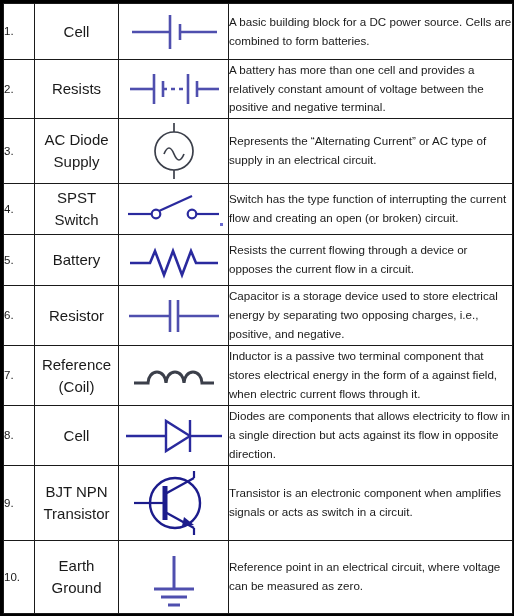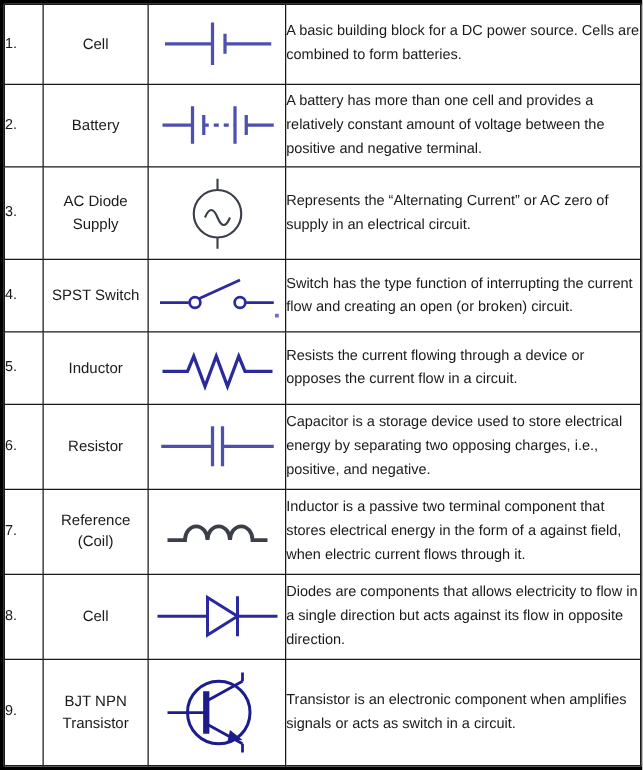--- a/index.html
+++ b/index.html
@@ -45,21 +45,21 @@
   .cell-num {
     text-align: left;
     padding-left: 7px;
     font-size: 11.5px;
     color: #1a1a1a;
     line-height: 1.3;
   }
 
   .cell-name {
     text-align: center;
-    font-size: 12px;
+    font-size: 15px;
     color: #1a1a1a;
     line-height: 1.45;
     padding: 2px 3px;
     margin-left: 24px;
   }
 
   .cell-sym {
     text-align: center;
     padding: 0;
   }
@@ -97,21 +97,21 @@
           <line x1="60" y1="17" x2="60" y2="33"></line>
           <line x1="60" y1="25" x2="97" y2="25"></line>
         </g>
       </svg>
     </td>
     <td class="cell-desc">A basic building block for a DC power source.  Cells are combined to form batteries.</td>
   </tr>
 
   <tr style="height:59px">
     <td class="cell-num">2.</td>
-    <td class="cell-name">Battery</td>
+    <td class="cell-name">Resists</td>
     <td class="cell-sym">
       <svg width="108" height="50" viewBox="0 0 108 50">
         <g stroke="#4f4fae" stroke-width="2.6" fill="none">
           <line x1="10" y1="25" x2="34" y2="25"></line>
           <line x1="34" y1="10" x2="34" y2="40"></line>
           <line x1="43" y1="17" x2="43" y2="33"></line>
           <line x1="43" y1="25" x2="68" y2="25" stroke-dasharray="4 4"></line>
           <line x1="68" y1="10" x2="68" y2="40"></line>
           <line x1="77" y1="17" x2="77" y2="33"></line>
           <line x1="77" y1="25" x2="99" y2="25"></line>
@@ -127,21 +127,21 @@
     <td class="cell-sym">
       <svg width="108" height="60" viewBox="0 0 108 60">
         <g stroke="#3b3f4a" stroke-width="1.7" fill="none">
           <line x1="54" y1="2" x2="54" y2="11"></line>
           <line x1="54" y1="49" x2="54" y2="58"></line>
           <circle cx="54" cy="30" r="19"></circle>
           <path d="M44 33 q5 -12 10 0 q5 12 10 0"></path>
         </g>
       </svg>
     </td>
-    <td class="cell-desc">Represents the “Alternating Current” or AC zero of supply in an electrical circuit.</td>
+    <td class="cell-desc">Represents the “Alternating Current” or AC type of supply in an electrical circuit.</td>
   </tr>
 
   <tr style="height:51px">
     <td class="cell-num">4.</td>
     <td class="cell-name">SPST Switch</td>
     <td class="cell-sym">
       <svg width="108" height="46" viewBox="0 0 108 46">
         <g stroke="#2a2a9e" stroke-width="2.2" fill="none">
           <line x1="8" y1="28" x2="31" y2="28"></line>
           <circle cx="36" cy="28" r="4.3" fill="#ffffff"></circle>
@@ -150,21 +150,21 @@
           <line x1="77" y1="28" x2="99" y2="28"></line>
         </g>
         <rect x="100" y="37" width="3" height="3" fill="#6a6ad0"></rect>
       </svg>
     </td>
     <td class="cell-desc">Switch has the type function of interrupting the current flow and creating an open (or broken) circuit.</td>
   </tr>
 
   <tr style="height:51px">
     <td class="cell-num">5.</td>
-    <td class="cell-name">Inductor</td>
+    <td class="cell-name">Battery</td>
     <td class="cell-sym">
       <svg width="108" height="46" viewBox="0 0 108 46">
         <polyline points="10,26 30,26 35,14 44,38 53,14 62,38 71,14 76,26 98,26" stroke="#2a2a9e" stroke-width="2.6" fill="none" stroke-linejoin="miter" stroke-linecap="butt"></polyline>
       </svg>
     </td>
     <td class="cell-desc">Resists the current flowing through a device or opposes the current flow in a circuit.</td>
   </tr>
 
   <tr style="height:60px">
     <td class="cell-num">6.</td>
@@ -222,16 +222,31 @@
           <line x1="74" y1="10" x2="74" y2="3" stroke-width="2.2"></line>
           <line x1="45" y1="44" x2="74" y2="60" stroke-width="2.2"></line>
           <line x1="74" y1="60" x2="74" y2="67" stroke-width="2.2"></line>
         </g>
         <polygon points="64,49 74,57 62,58" fill="#1c1c8c"></polygon>
       </svg>
     </td>
     <td class="cell-desc">Transistor is an electronic component when amplifies signals or acts as switch in a circuit.</td>
   </tr>
 
+  <tr style="height:73px">
+    <td class="cell-num">10.</td>
+    <td class="cell-name">Earth Ground</td>
+    <td class="cell-sym">
+      <svg width="108" height="66" viewBox="0 0 108 66">
+        <g stroke="#4f4fae" stroke-width="3" stroke-linecap="butt">
+          <line x1="54" y1="12" x2="54" y2="44"></line>
+          <line x1="34" y1="45" x2="74" y2="45"></line>
+          <line x1="41" y1="53" x2="67" y2="53"></line>
+          <line x1="48" y1="61" x2="60" y2="61"></line>
+        </g>
+      </svg>
+    </td>
+    <td class="cell-desc">Reference point in an electrical circuit, where voltage can be measured as zero.</td>
+  </tr>
 
   </tbody>
 </table>
 </div>
 
 </body></html>

